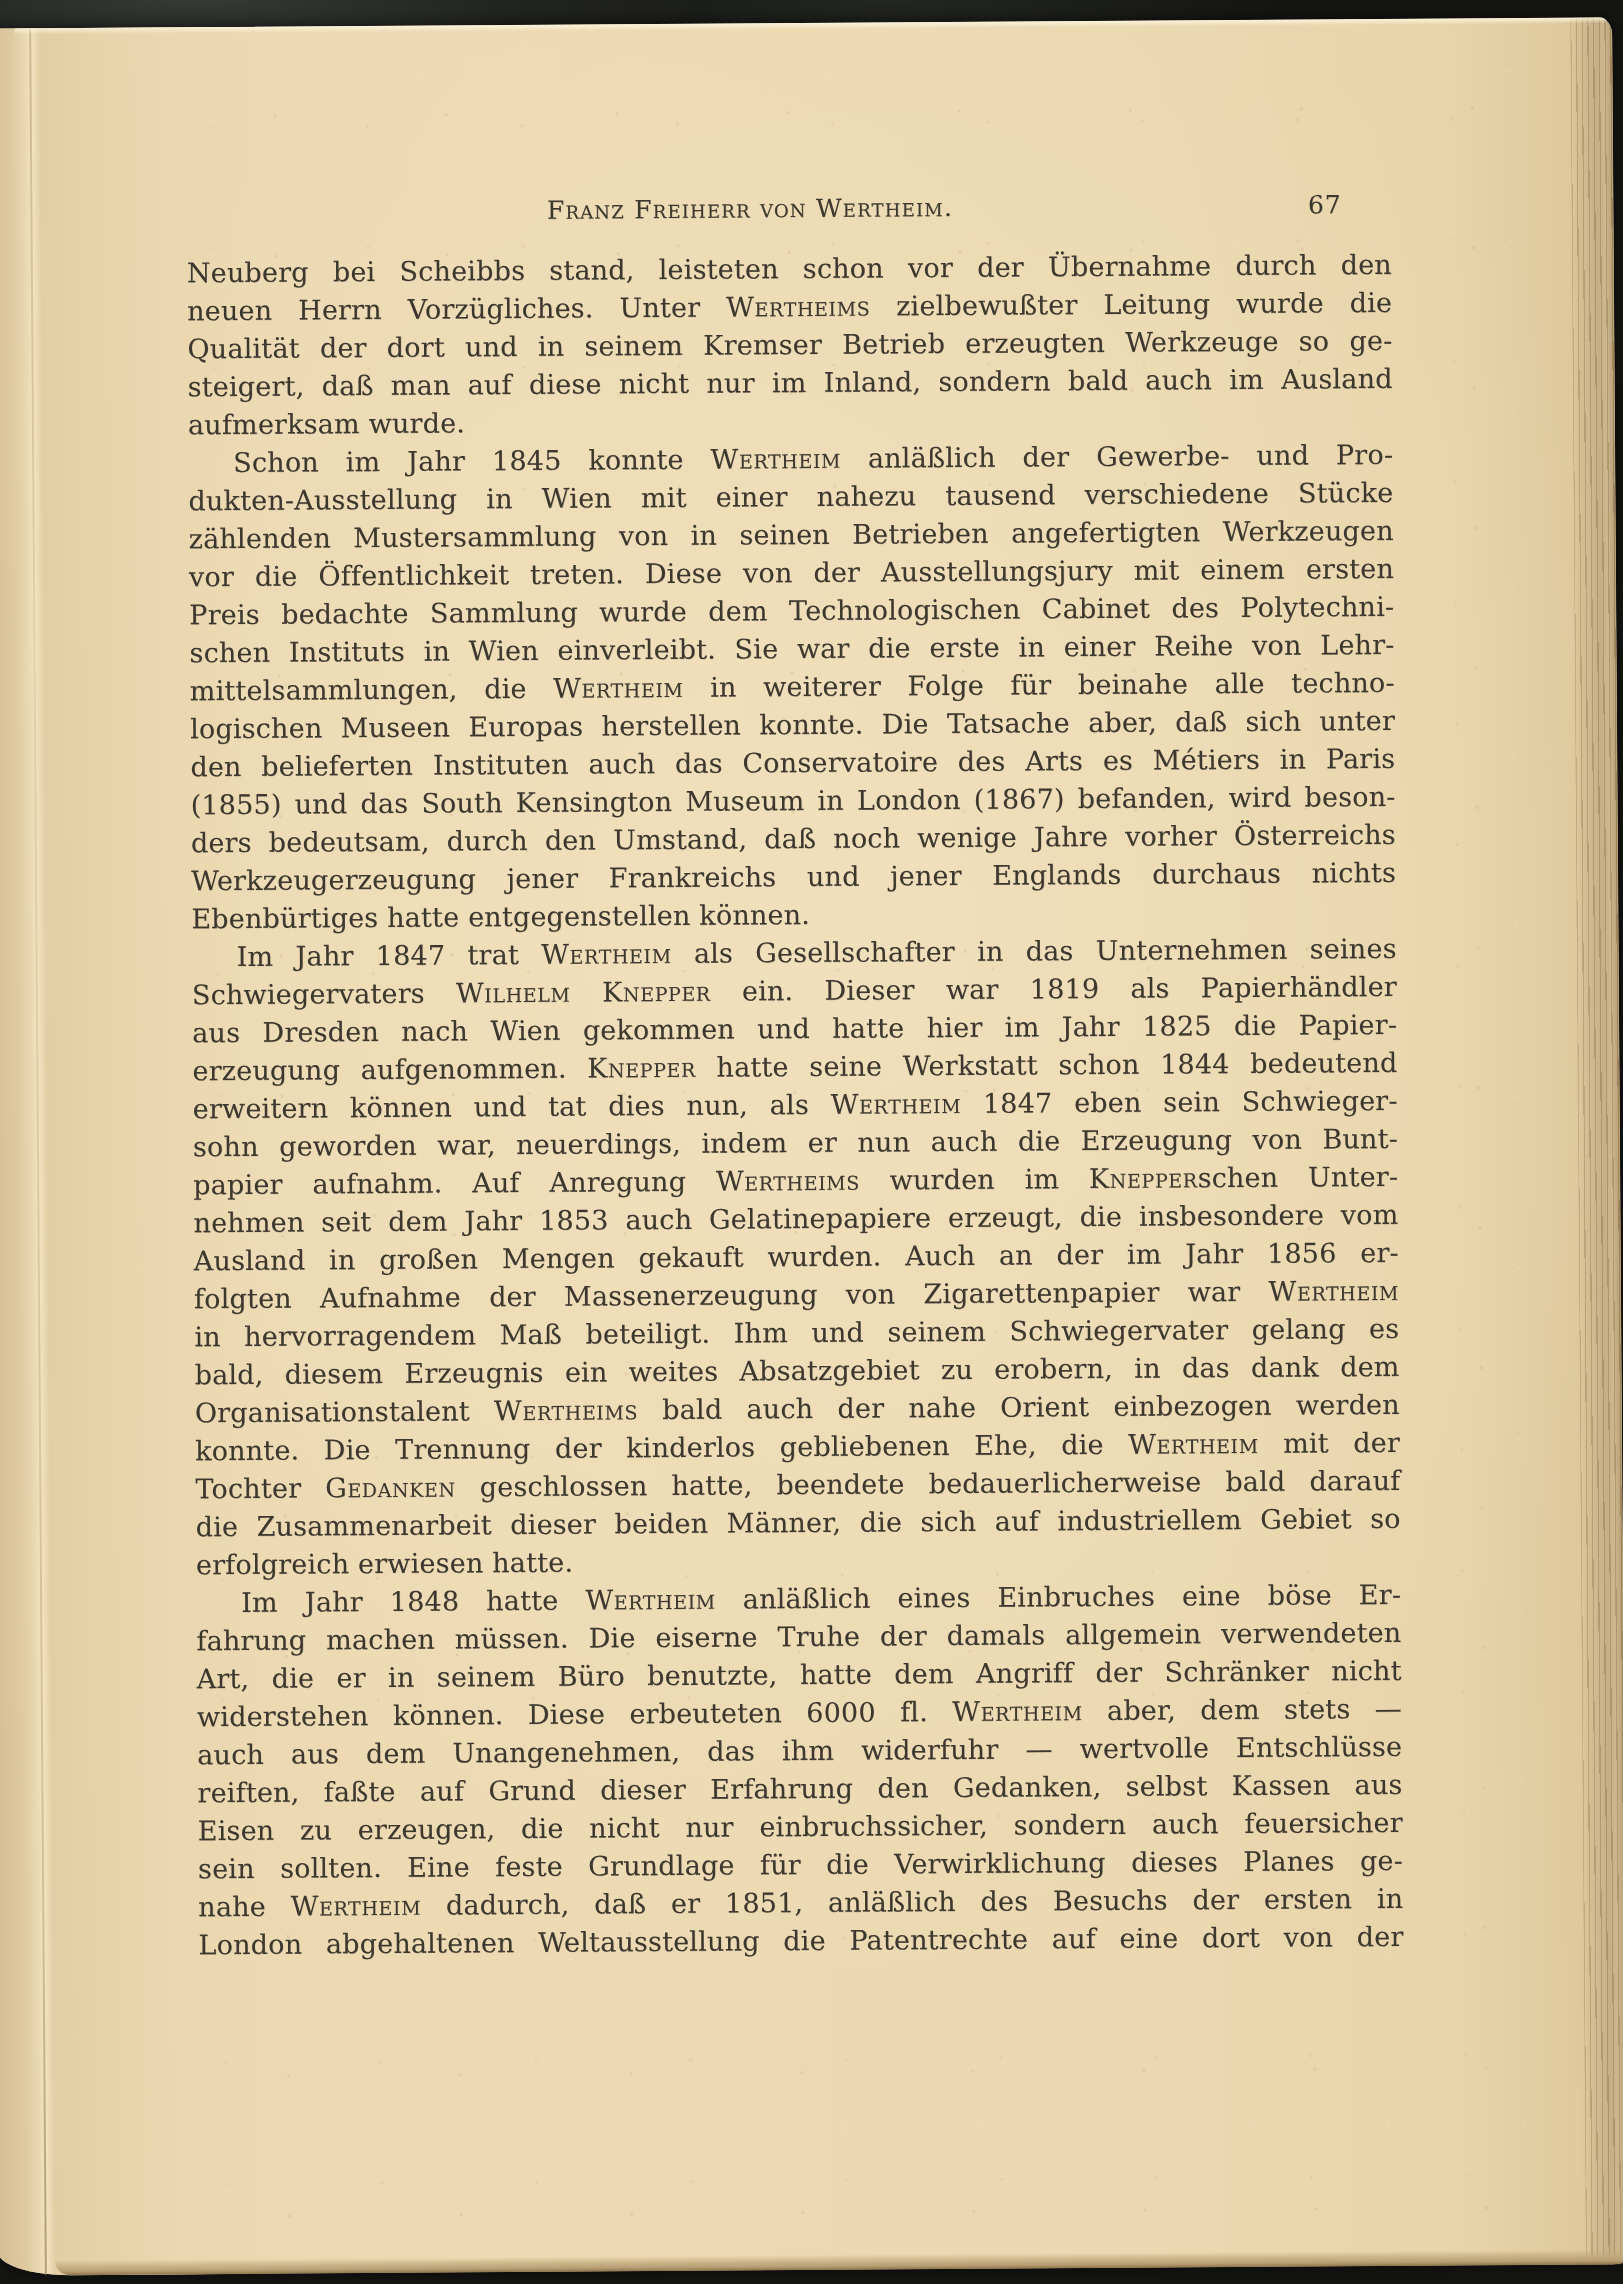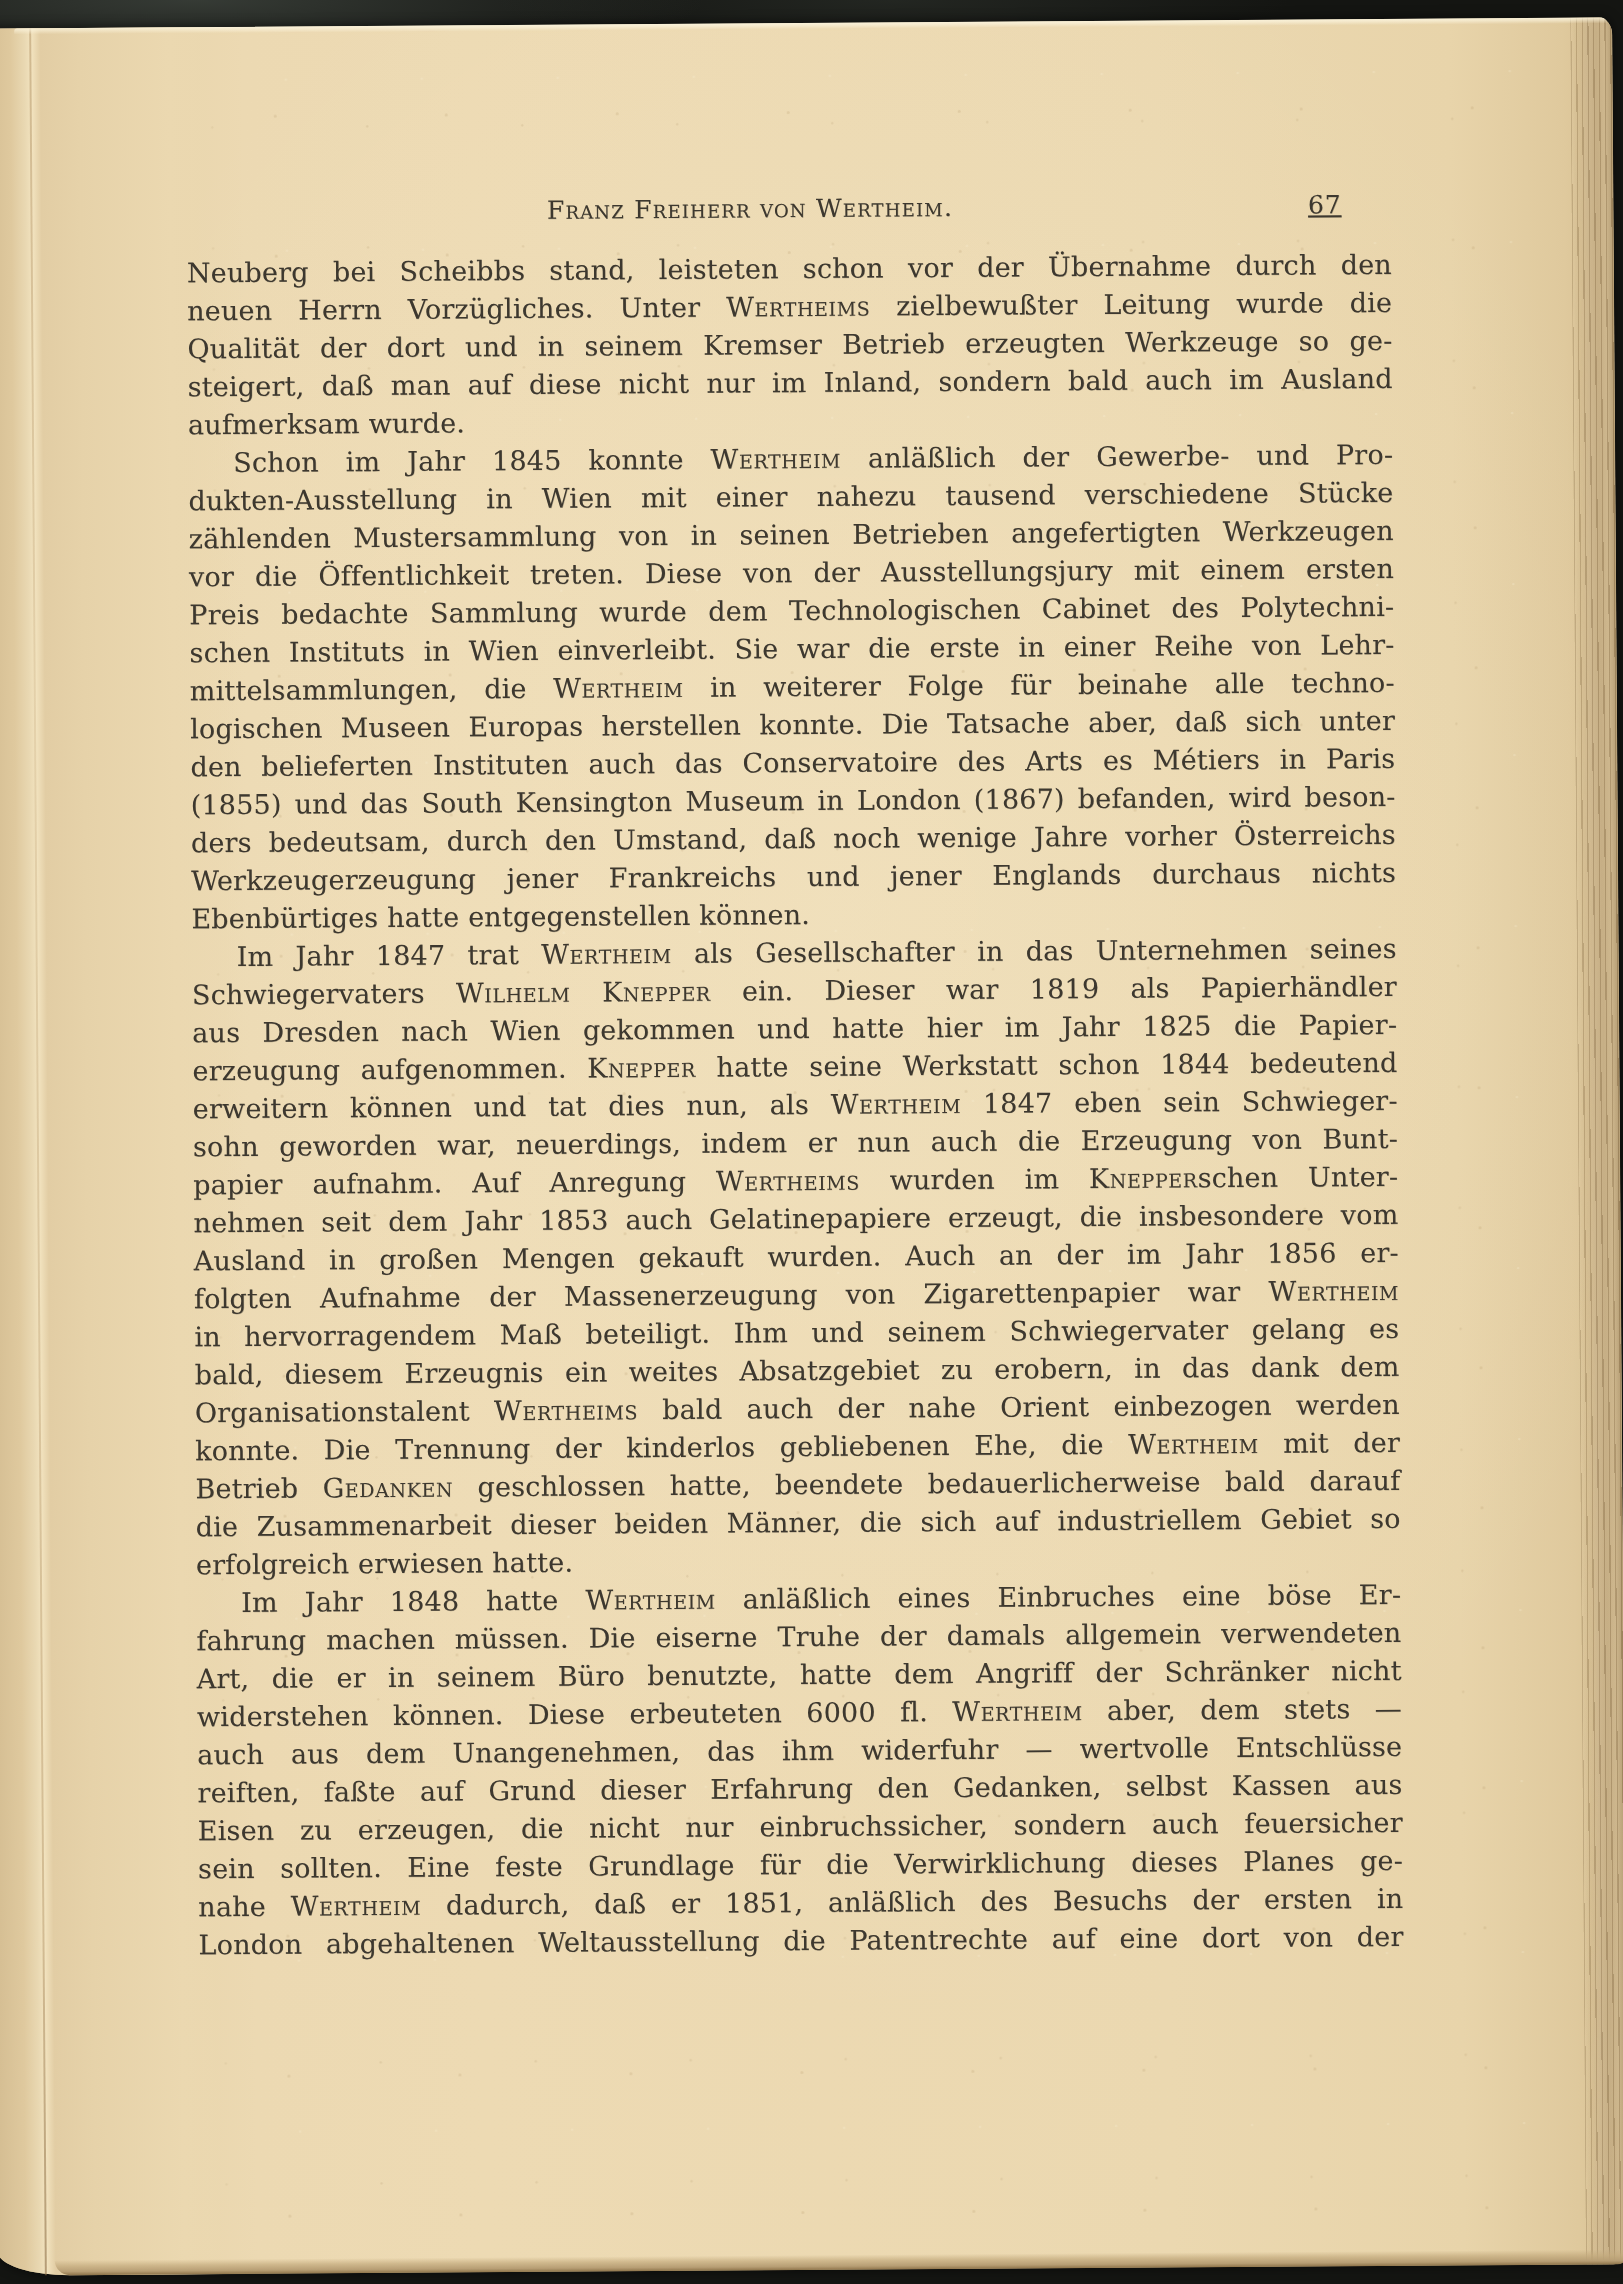--- a/index.html
+++ b/index.html
@@ -82,21 +82,20 @@
   .running-head .title {
     display: inline-block;
     transform: translateX(-39px);
     font-variant: small-caps;
     text-shadow: 0.4px 0.4px 0.6px rgba(61,56,47,.35);
   }
   .running-head .folio {
     position: absolute; right: 50px; top: 0;
     font-variant: normal; letter-spacing: 0.8px;
     text-shadow: 0.4px 0.4px 0.6px rgba(61,56,47,.35);
-    text-decoration: underline;
   }
 
   .body-text { position: absolute; left: 0; top: 227px; width: 1205px; font-size: 27px; }
   .line {
     height: 38px; line-height: 38px;
     text-align: justify; text-align-last: justify;
     letter-spacing: 0.2px;
     white-space: nowrap; 
     text-shadow: 0.3px 0.4px 0.6px rgba(61,56,47,.32);
   }
@@ -146,21 +145,21 @@
         <div class="line"><span>erweitern können und tat dies nun, als </span><span class="sc">Wertheim</span><span> 1847 eben sein Schwieger-</span></div>
         <div class="line"><span>sohn geworden war, neuerdings, indem er nun auch die Erzeugung von Bunt-</span></div>
         <div class="line"><span>papier aufnahm. Auf Anregung </span><span class="sc">Wertheims</span><span> wurden im </span><span class="sc">Knepper</span><span>schen Unter-</span></div>
         <div class="line"><span>nehmen seit dem Jahr 1853 auch Gelatinepapiere erzeugt, die insbesondere vom</span></div>
         <div class="line"><span>Ausland in großen Mengen gekauft wurden. Auch an der im Jahr 1856 er-</span></div>
         <div class="line"><span>folgten Aufnahme der Massenerzeugung von Zigarettenpapier war </span><span class="sc">Wertheim</span></div>
         <div class="line"><span>in hervorragendem Maß beteiligt. Ihm und seinem Schwiegervater gelang es</span></div>
         <div class="line"><span>bald, diesem Erzeugnis ein weites Absatzgebiet zu erobern, in das dank dem</span></div>
         <div class="line"><span>Organisationstalent </span><span class="sc">Wertheims</span><span> bald auch der nahe Orient einbezogen werden</span></div>
         <div class="line"><span>konnte. Die Trennung der kinderlos gebliebenen Ehe, die </span><span class="sc">Wertheim</span><span> mit der</span></div>
-        <div class="line"><span>Betrieb </span><span class="sc">Gedanken</span><span> geschlossen hatte, beendete bedauerlicherweise bald darauf</span></div>
+        <div class="line"><span>Tochter </span><span class="sc">Gedanken</span><span> geschlossen hatte, beendete bedauerlicherweise bald darauf</span></div>
         <div class="line"><span>die Zusammenarbeit dieser beiden Männer, die sich auf industriellem Gebiet so</span></div>
         <div class="line flush"><span>erfolgreich erwiesen hatte.</span></div>
         <div class="line indent"><span>Im Jahr 1848 hatte </span><span class="sc">Wertheim</span><span> anläßlich eines Einbruches eine böse Er-</span></div>
         <div class="line"><span>fahrung machen müssen. Die eiserne Truhe der damals allgemein verwendeten</span></div>
         <div class="line"><span>Art, die er in seinem Büro benutzte, hatte dem Angriff der Schränker nicht</span></div>
         <div class="line"><span>widerstehen können. Diese erbeuteten 6000 fl. </span><span class="sc">Wertheim</span><span> aber, dem stets —</span></div>
         <div class="line"><span>auch aus dem Unangenehmen, das ihm widerfuhr — wertvolle Entschlüsse</span></div>
         <div class="line"><span>reiften, faßte auf Grund dieser Erfahrung den Gedanken, selbst Kassen aus</span></div>
         <div class="line"><span>Eisen zu erzeugen, die nicht nur einbruchssicher, sondern auch feuersicher</span></div>
         <div class="line"><span>sein sollten. Eine feste Grundlage für die Verwirklichung dieses Planes ge-</span></div>

